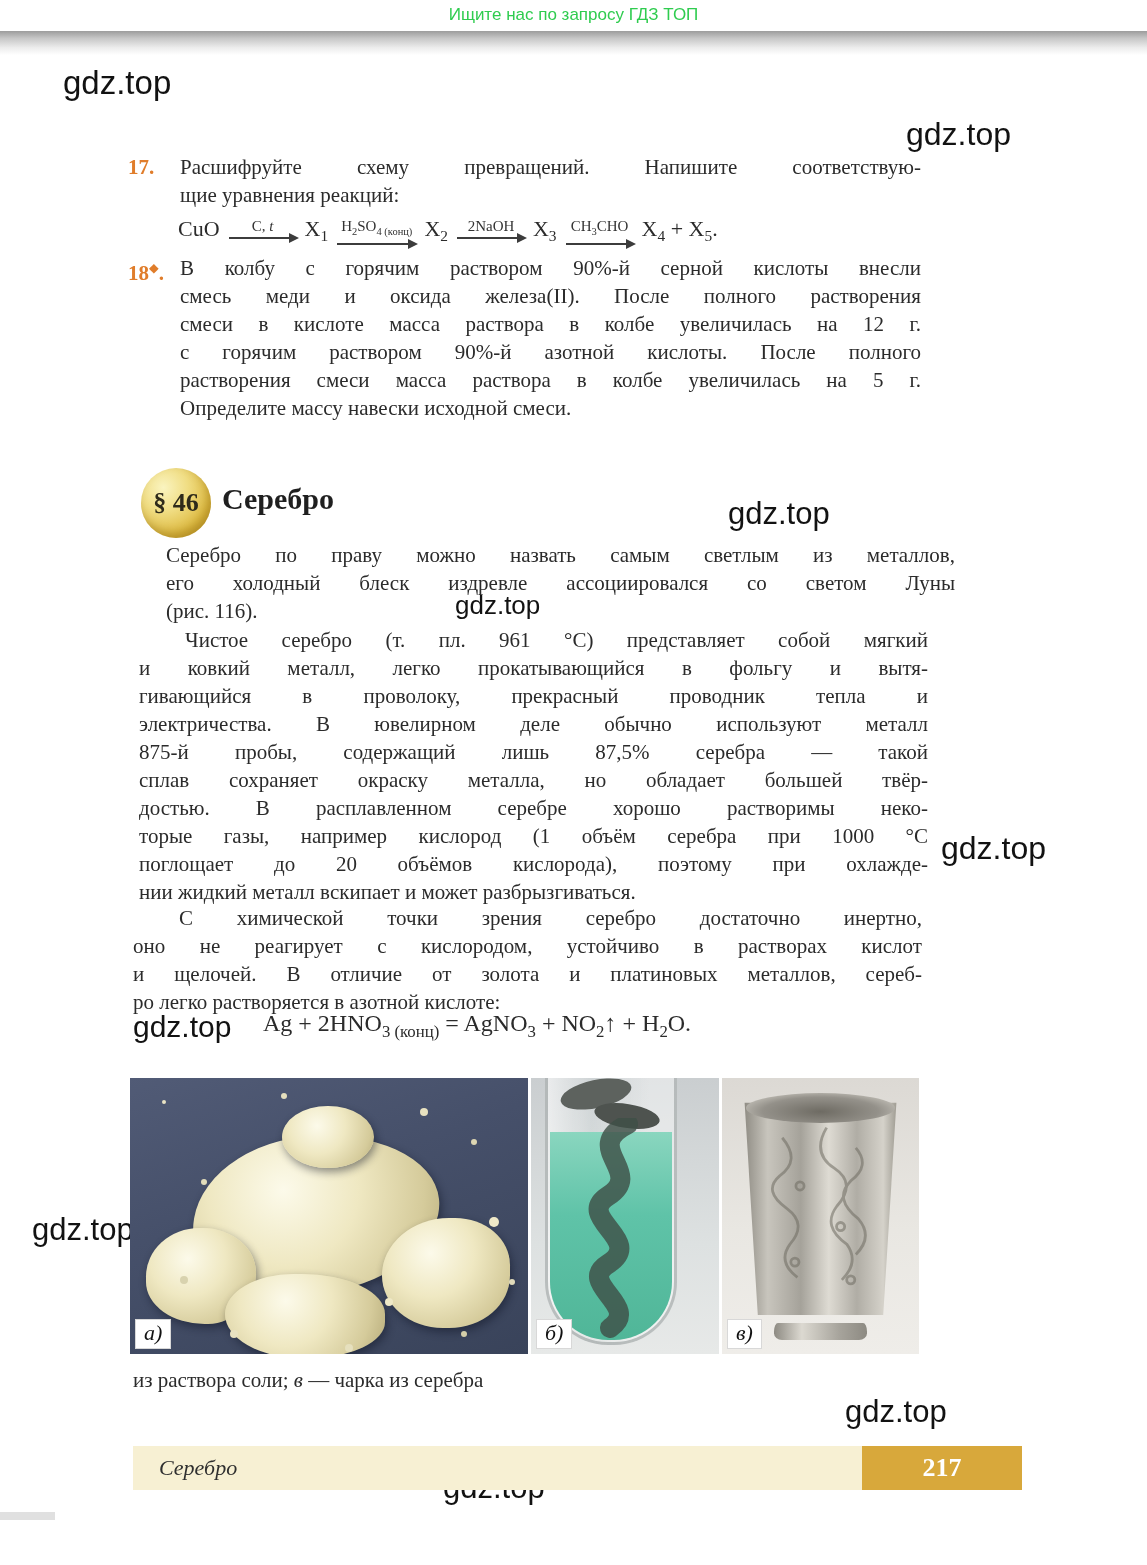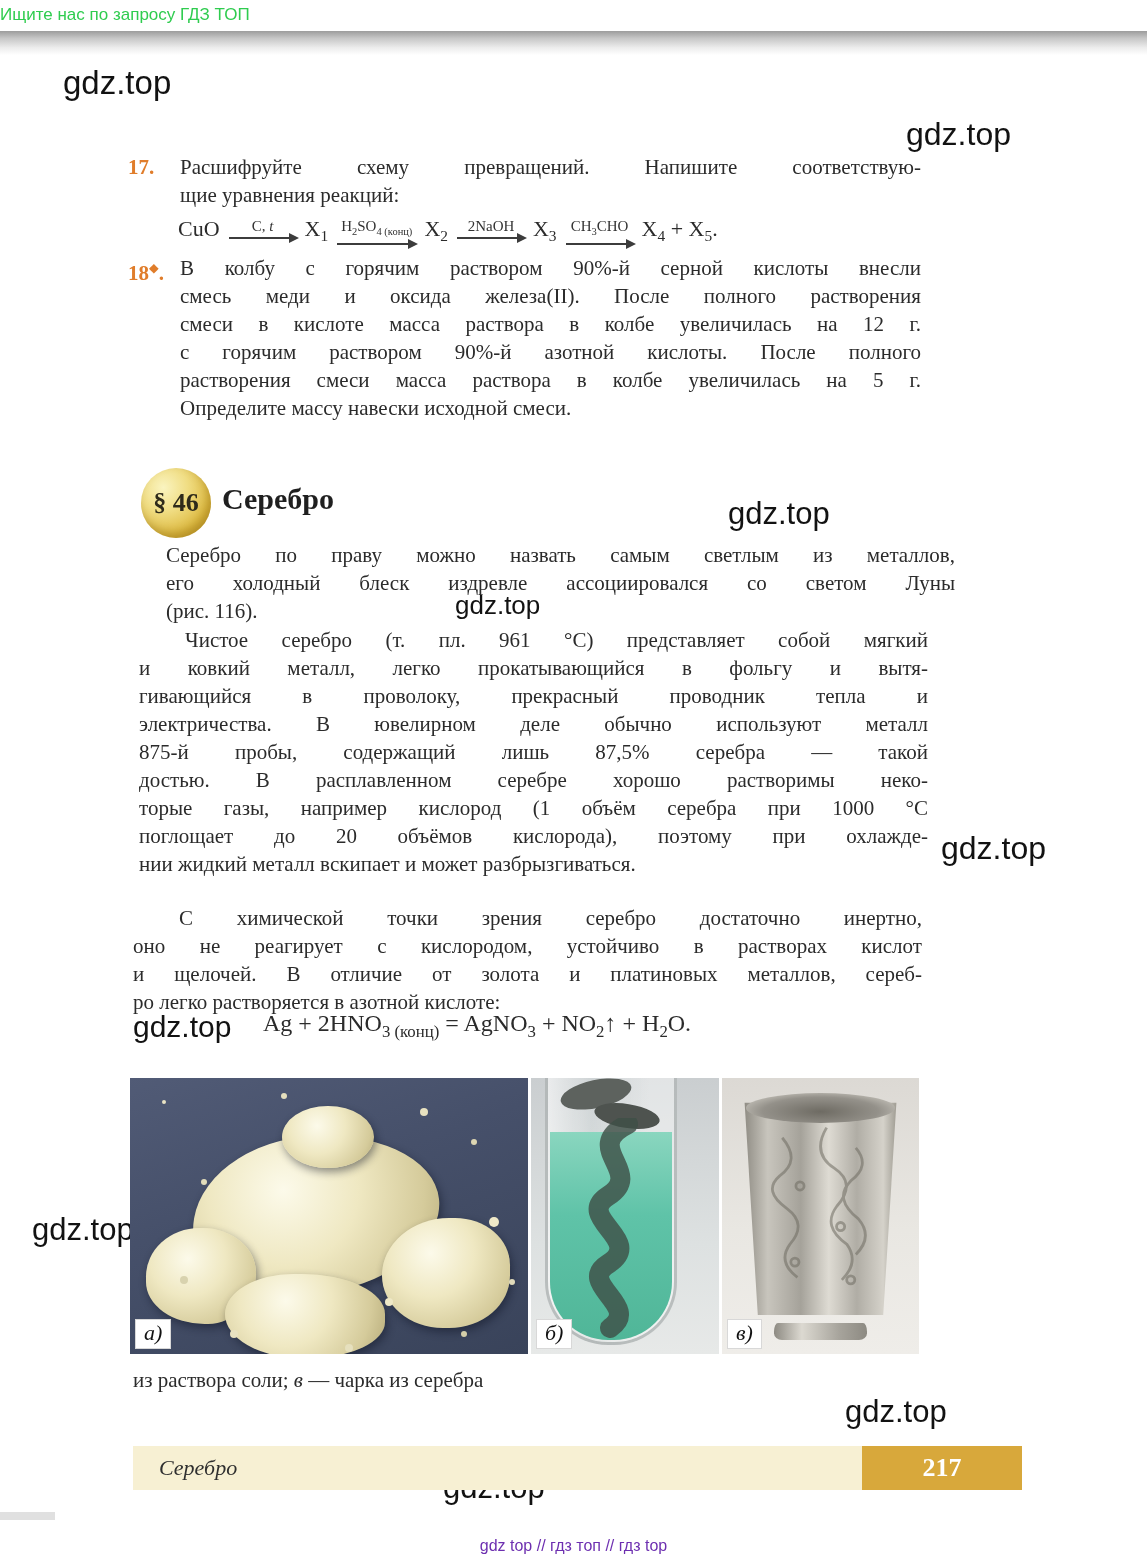--- a/index.html
+++ b/index.html
@@ -1,20 +1,20 @@
 <!DOCTYPE html>
 <html style="--text: #2b2b2b; --accent-orange: #e07d2b; --caption-red: #b03a26; --banner-green: #2fcc4f; --link-purple: #6d2fb0; --footer-cream: #f7f0d3; --footer-gold: #d8a83b; --liquid-teal: #5fc3a8; --photo-a-bg: #46506a; --nugget-cream: #efe8c2;"><head>
 <meta charset="utf-8">
 <style>
   html,body { margin:0; padding:0; background:#fff; }
   .page { position:relative; width:1147px; height:1565px; background:#fff; overflow:hidden;
           font-family:"Liberation Serif","DejaVu Serif",serif; color:var(--text,#2b2b2b); }
 
   
-  .banner { position:absolute; top:5px; left:0; width:100%; text-align:left;
+  .banner { position:absolute; top:5px; left:0; width:100%; text-align:center;
             font:17px "Liberation Sans",sans-serif; color:var(--banner-green,#2fcc4f); }
   .top-gradient { position:absolute; top:31px; left:0; width:100%; height:24px;
             background:linear-gradient(180deg,#9c9c9c 0%,#c6c6c6 30%,#ededed 70%,#fff 100%); }
 
   
   .watermark { position:absolute; font-family:"Liberation Sans",sans-serif; color:#121212;
                white-space:nowrap; line-height:1; }
 
   
   .t-line { text-align:justify; text-align-last:justify; line-height:28px; white-space:normal; }
@@ -172,20 +172,21 @@
       <div class="t-line">Серебро по праву можно назвать самым светлым из металлов,</div>
       <div class="t-line">его холодный блеск издревле ассоциировался со светом Луны</div>
       <div class="t-line t-last">(рис. 116).</div>
     </div>
   <div class="para para-2">
       <div class="t-line t-indent">Чистое серебро (т. пл. 961 °С) представляет собой мягкий</div>
       <div class="t-line">и ковкий металл, легко прокатывающийся в фольгу и вытя-</div>
       <div class="t-line">гивающийся в проволоку, прекрасный проводник тепла и</div>
       <div class="t-line">электричества. В ювелирном деле обычно используют металл</div>
       <div class="t-line">875-й пробы, содержащий лишь 87,5% серебра — такой</div>
+      <div class="t-line">сплав сохраняет окраску металла, но обладает большей твёр-</div>
       <div class="t-line">достью. В расплавленном серебре хорошо растворимы неко-</div>
       <div class="t-line">торые газы, например кислород (1 объём серебра при 1000 °С</div>
       <div class="t-line">поглощает до 20 объёмов кислорода), поэтому при охлажде-</div>
       <div class="t-line t-last">нии жидкий металл вскипает и может разбрызгиваться.</div>
     </div>
   <div class="para para-3">
       <div class="t-line t-indent">С химической точки зрения серебро достаточно инертно,</div>
       <div class="t-line">оно не реагирует с кислородом, устойчиво в растворах кислот</div>
       <div class="t-line">и щелочей. В отличие от золота и платиновых металлов, сереб-</div>
       <div class="t-line t-last">ро легко растворяется в азотной кислоте:</div>
@@ -240,15 +241,14 @@
     </div>
 
   <div class="footer-bar">
     <span class="footer-title">Серебро</span>
     <span class="page-number-box">
       <span>217</span>
     </span>
   </div>
   <div class="smudge"></div>
 
-  <div class="bottom-links"><a class="page-link">gdz top</a><span class="link-sep">  //  </span><a class="page-link">гдз топ</a><span class="link-sep">  //  </span><a class="page-link">гдз top</a></div>
 
 </div>
 
 </body></html>

